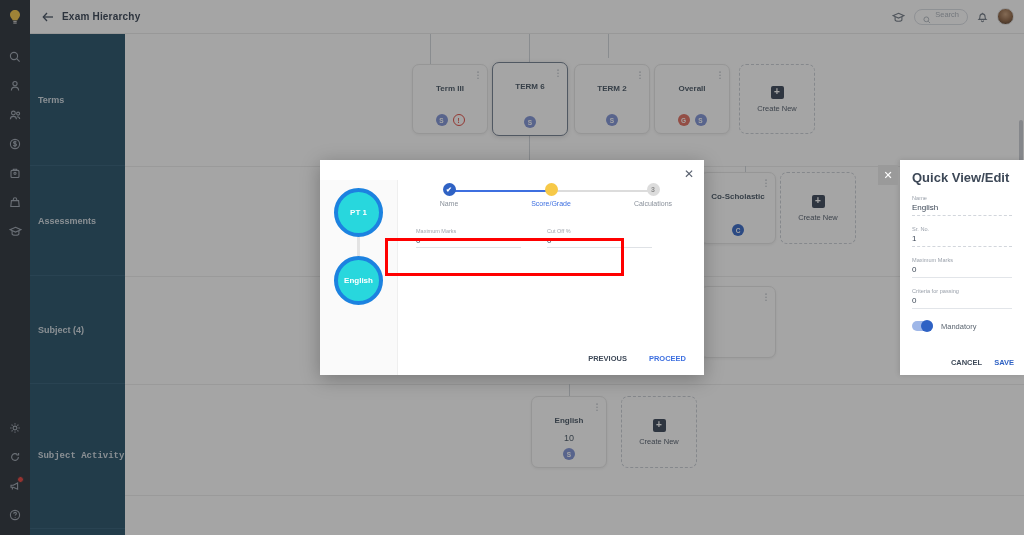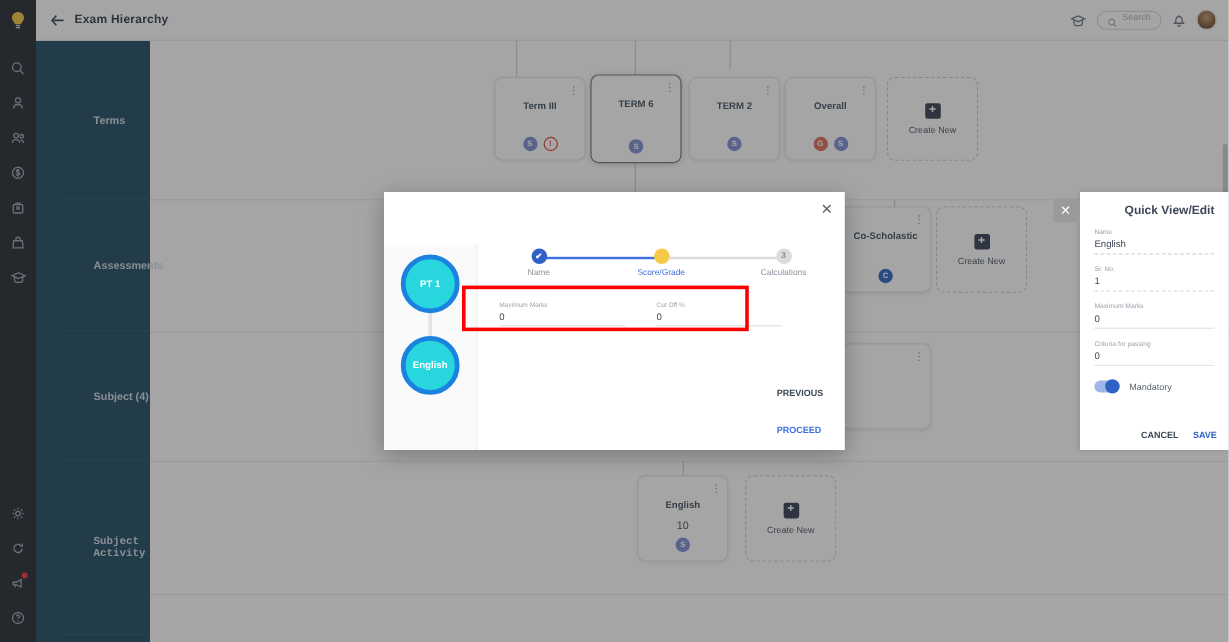--- a/index.html
+++ b/index.html
@@ -70,24 +70,23 @@
     background: #f7c948; opacity: .95;
   }
 
   
   .sections {
     position: absolute; left: 30px; top: 34px; width: 95px; bottom: 0;
     background: #1e4a63; z-index: 2;
   }
   .section {
     display: flex; align-items: center;
-    padding-left: 28px;
+    padding-left: 8px;
     color: #cfd9e0; font-size: 9px; font-weight: bold;
     border-bottom: 1px solid #2a5670;
-    margin-left: 20px;
   }
   .section.s0 { height: 132px; }
   .section.s1 { height: 110px; }
   .section.s2 { height: 108px; }
   .section.s3 { height: 145px; font-family: Liberation Mono, monospace; }
 
   
   .canvas {
     position: absolute; left: 125px; top: 34px; right: 0; bottom: 0;
     background: #ffffff; z-index: 1;
@@ -153,21 +152,21 @@
     position: absolute; right: 0; top: 160px; width: 124px; height: 215px;
     background: #fff; z-index: 11; box-shadow: -1px 0 5px rgba(0,0,0,.12);
     padding: 10px 12px 8px 12px;
   }
   .qv-close {
     position: absolute; left: -22px; top: 5px; width: 20px; height: 20px;
     background: #9a9a9a; color: #fff; display: flex; align-items: center;
     justify-content: center; font-size: 11px;
   }
   .qv-title {
-    text-align: right; font-size: 10px; font-weight: bold; color: #3d4857;
+    text-align: left; font-size: 13px; font-weight: bold; color: #3d4857;
     margin-bottom: 10px;
   }
   .qv-field { margin-bottom: 10px; }
   .qv-lbl { font-size: 5.6px; color: #9aa1ab; margin-bottom: 2px; }
   .qv-val {
     font-size: 8px; color: #3d4857; padding-bottom: 3px;
   }
   .qv-val.dashed { border-bottom: 1px dashed #d2d6dc; }
   .qv-val.solid { border-bottom: 1px solid #e2e5e9; }
   .qv-toggle-row { display: flex; align-items: center; gap: 8px; margin-top: 12px; }
@@ -190,21 +189,21 @@
 
   
   .modal {
     position: absolute; left: 320px; top: 160px; width: 384px; height: 215px;
     background: #fff; z-index: 12; box-shadow: 0 4px 18px rgba(0,0,0,.28);
   }
   .modal-close {
     position: absolute; right: 10px; top: 8px; font-size: 12px; color: #5a6270;
     line-height: 1;
   }
-  .modal-body { display: flex; height: 100%; padding-top: 44px; }
+  .modal-body { display: flex; height: 100%; padding-top: 20px; }
   .modal-left {
     width: 78px; background: #fafafa; border-right: 1px solid #efefef;
     display: flex; flex-direction: column; align-items: center;
     padding-top: 8px; position: relative;
   }
   .bubble {
     width: 49px; height: 49px; border-radius: 50%;
     background: #28d7dd; border: 4px solid #1c82e0;
     display: flex; align-items: center; justify-content: center;
     color: #fff; font-size: 8px; font-weight: bold; position: relative; z-index: 2;
@@ -242,21 +241,21 @@
     display: flex; align-items: center; justify-content: space-between;
     border-bottom: 1px solid #dfe2e6; padding-bottom: 2px;
   }
   .f-val { font-size: 8px; color: #3d4857; }
   .caret { font-size: 6px; color: #7a818b; }
 
   .distinction { display: flex; align-items: center; gap: 16px; margin-top: 22px; }
   .d-lbl { font-size: 7.5px; color: #3d4857; }
 
   .modal-actions {
-    position: absolute; right: 18px; bottom: 12px; display: flex; gap: 22px; flex-direction: column;
+    position: absolute; right: 18px; bottom: 12px; display: flex; gap: 22px;
   }
   .m-prev { font-size: 7.5px; font-weight: bold; color: #3d4857; }
   .m-next { font-size: 7.5px; font-weight: bold; color: #3d6fe0; }
 
   
   .redbox {
     position: absolute; left: 385px; top: 238px; width: 239px; height: 38px;
     border: 3px solid #ff0000; z-index: 13; pointer-events: none;
   }
 

